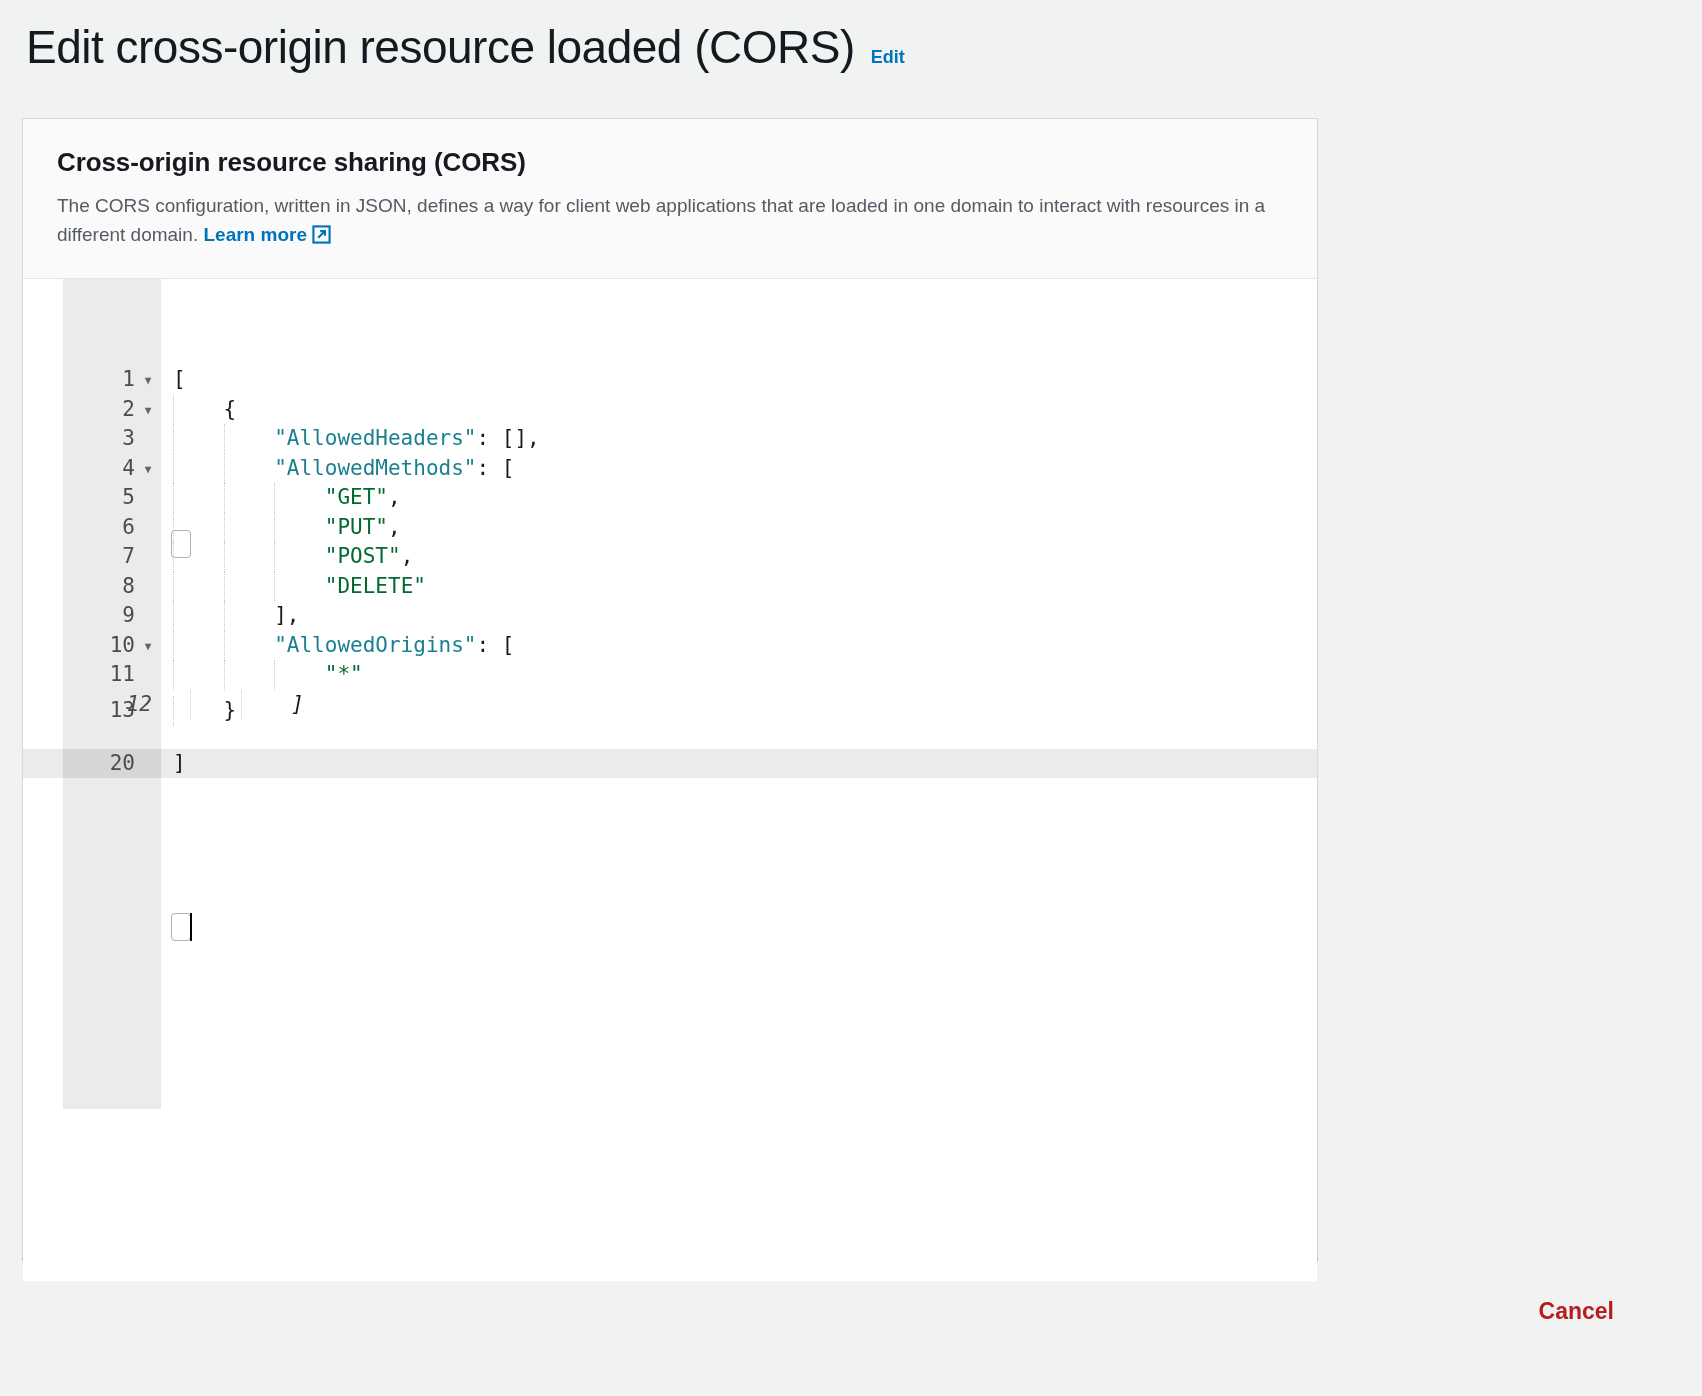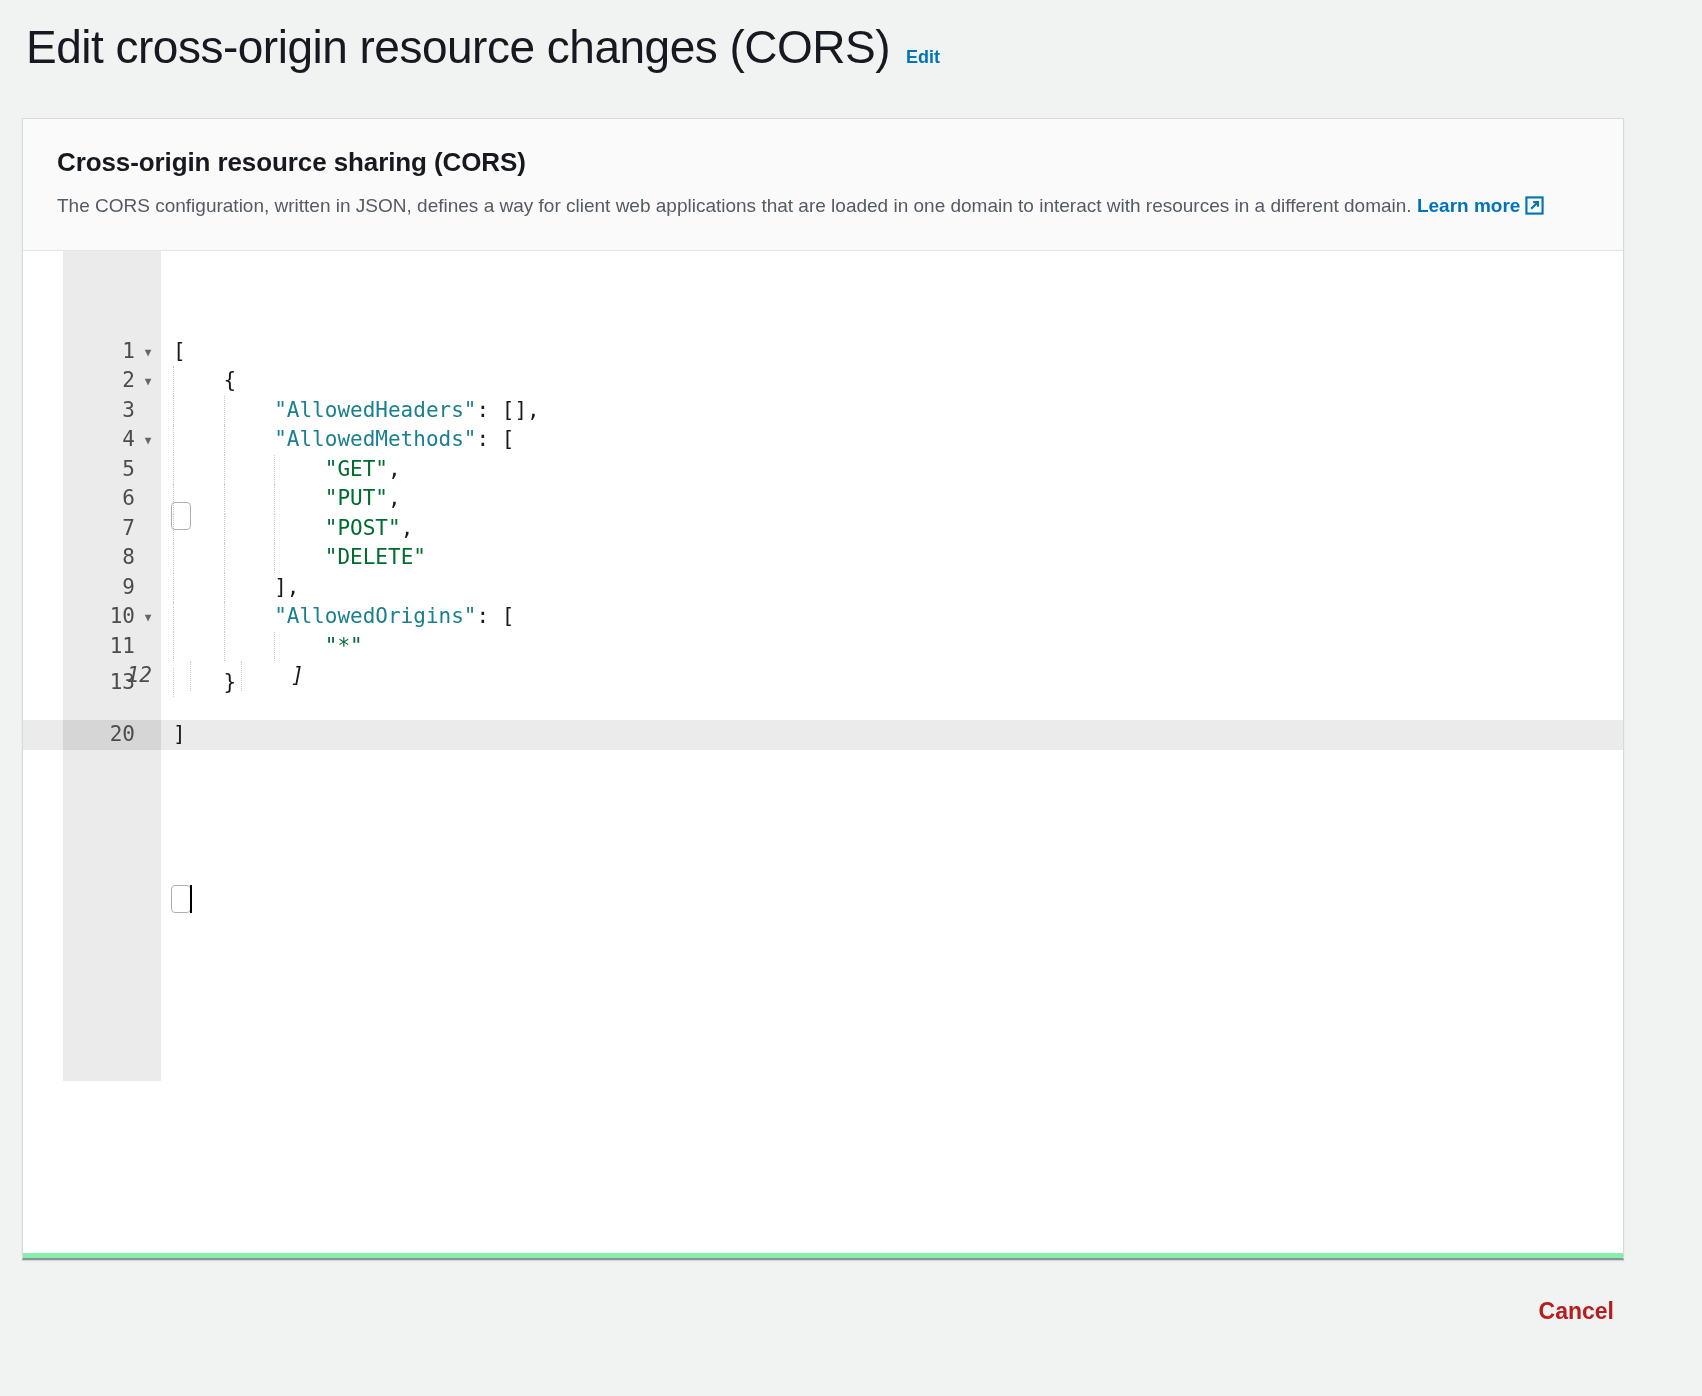--- a/index.html
+++ b/index.html
@@ -34,23 +34,23 @@
     font-weight: 700;
     color: #0073bb;
     cursor: pointer;
   }
 
   
   .card {
     position: absolute;
     left: 22px;
     top: 118px;
-    width: 1602px;
+    width: 1296px;
     height: 1142px;
-    background: #86efac;
+    background: #404040;
     border: 1px solid #d5dbdb;
     border-bottom: 2px solid #879596;
     box-sizing: border-box;
     box-shadow: 0 1px 1px rgba(0,28,36,.12);
   }
   .card-header {
     background: #fafafa;
     border-bottom: 1px solid #e4e6e6;
     padding: 28px 34px 26px 34px;
   }
@@ -216,21 +216,21 @@
     padding: 0 34px;
     height: 62px;
     cursor: pointer;
     font-family: "Liberation Sans", sans-serif;
   }
 </style>
 </head>
 <body>
 
 <div class="page-header">
-  <span class="page-title">Edit cross-origin resource changes (CORS)</span>
+  <span class="page-title">Edit cross-origin resource loaded (CORS)</span>
   <span class="info-link">Edit</span>
 </div>
 
 <div class="card">
 
   <div class="card-header">
     <div class="card-title">Cross-origin resource sharing (CORS)</div>
     <div class="card-desc">
       <span>The CORS configuration, written in JSON, defines a way for client web applications that are loaded in one domain to interact with resources in a different domain. </span><span class="learn-more">Learn more</span><span class="ext-icon"><svg width="19" height="19" viewBox="0 0 16 16">
             <rect x="1.2" y="1.2" width="13.6" height="13.6" fill="none" stroke="#0073bb" stroke-width="1.8"></rect>

